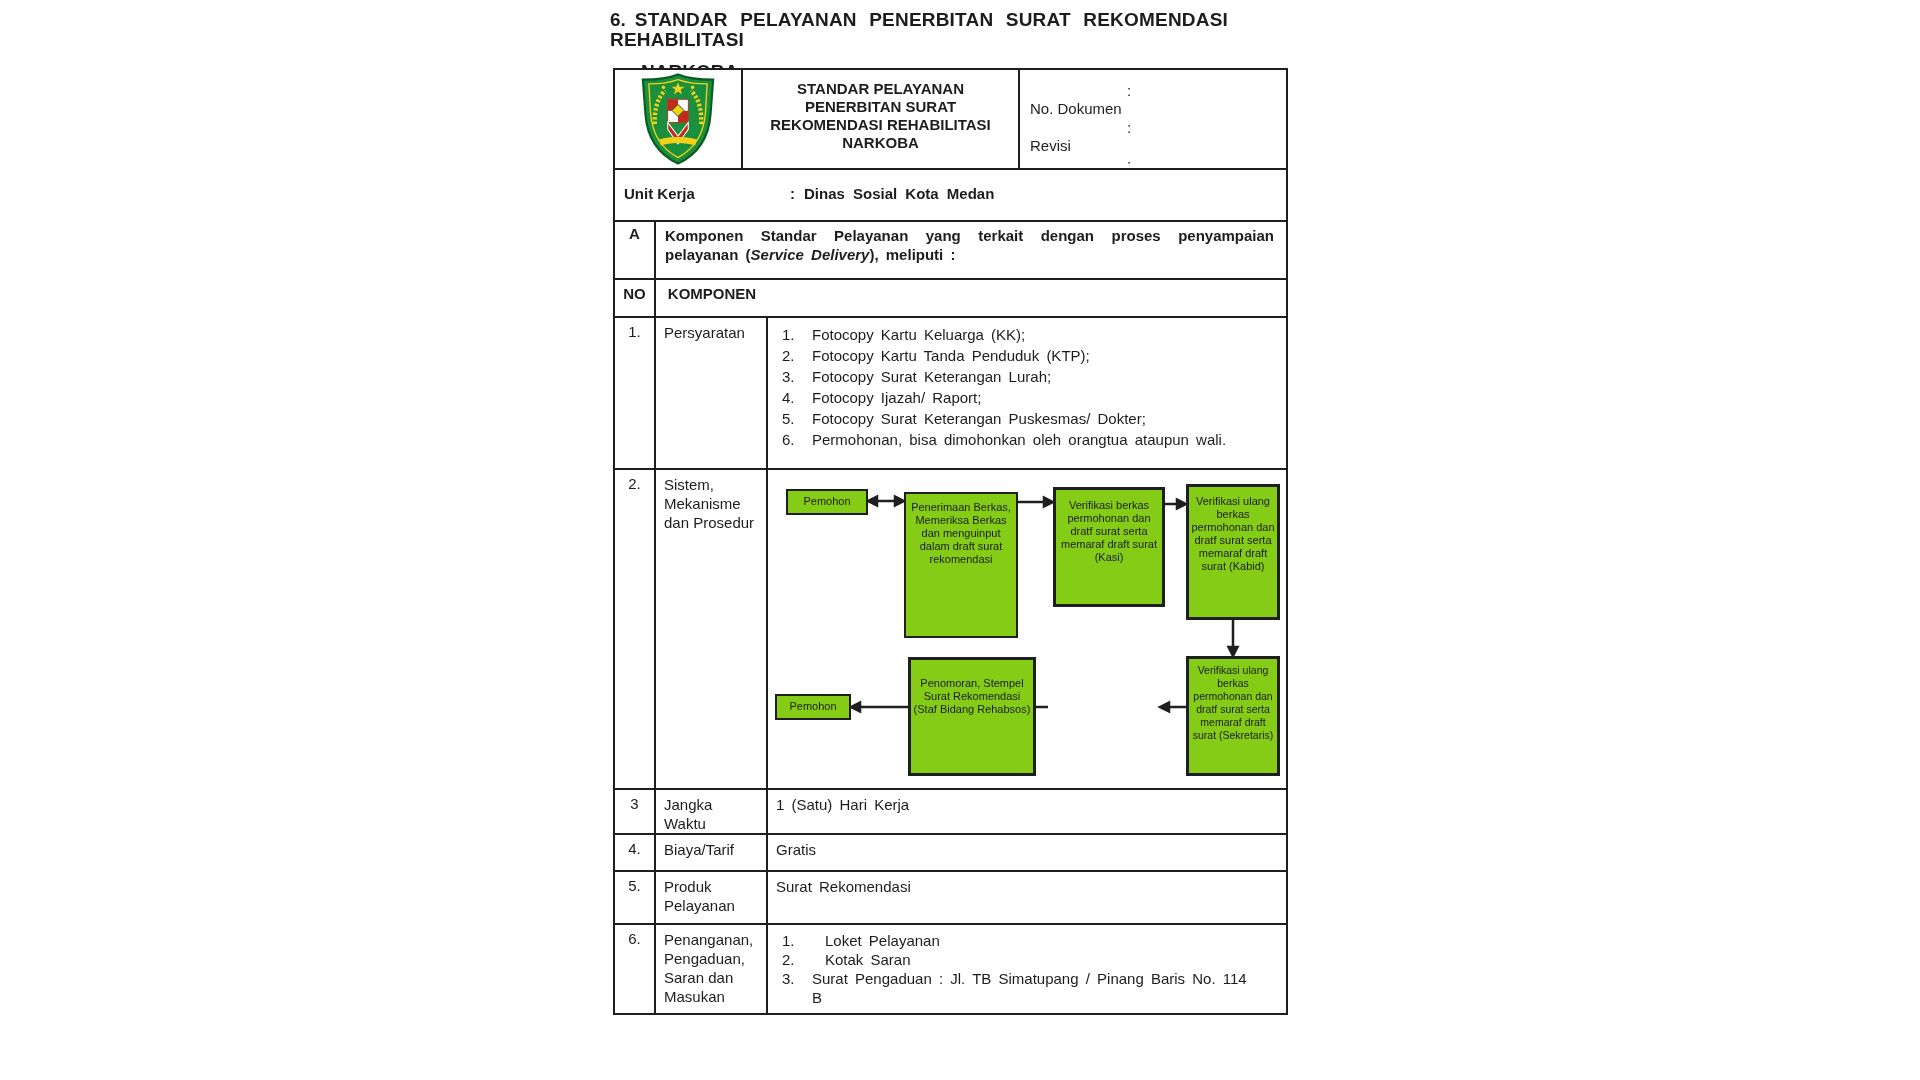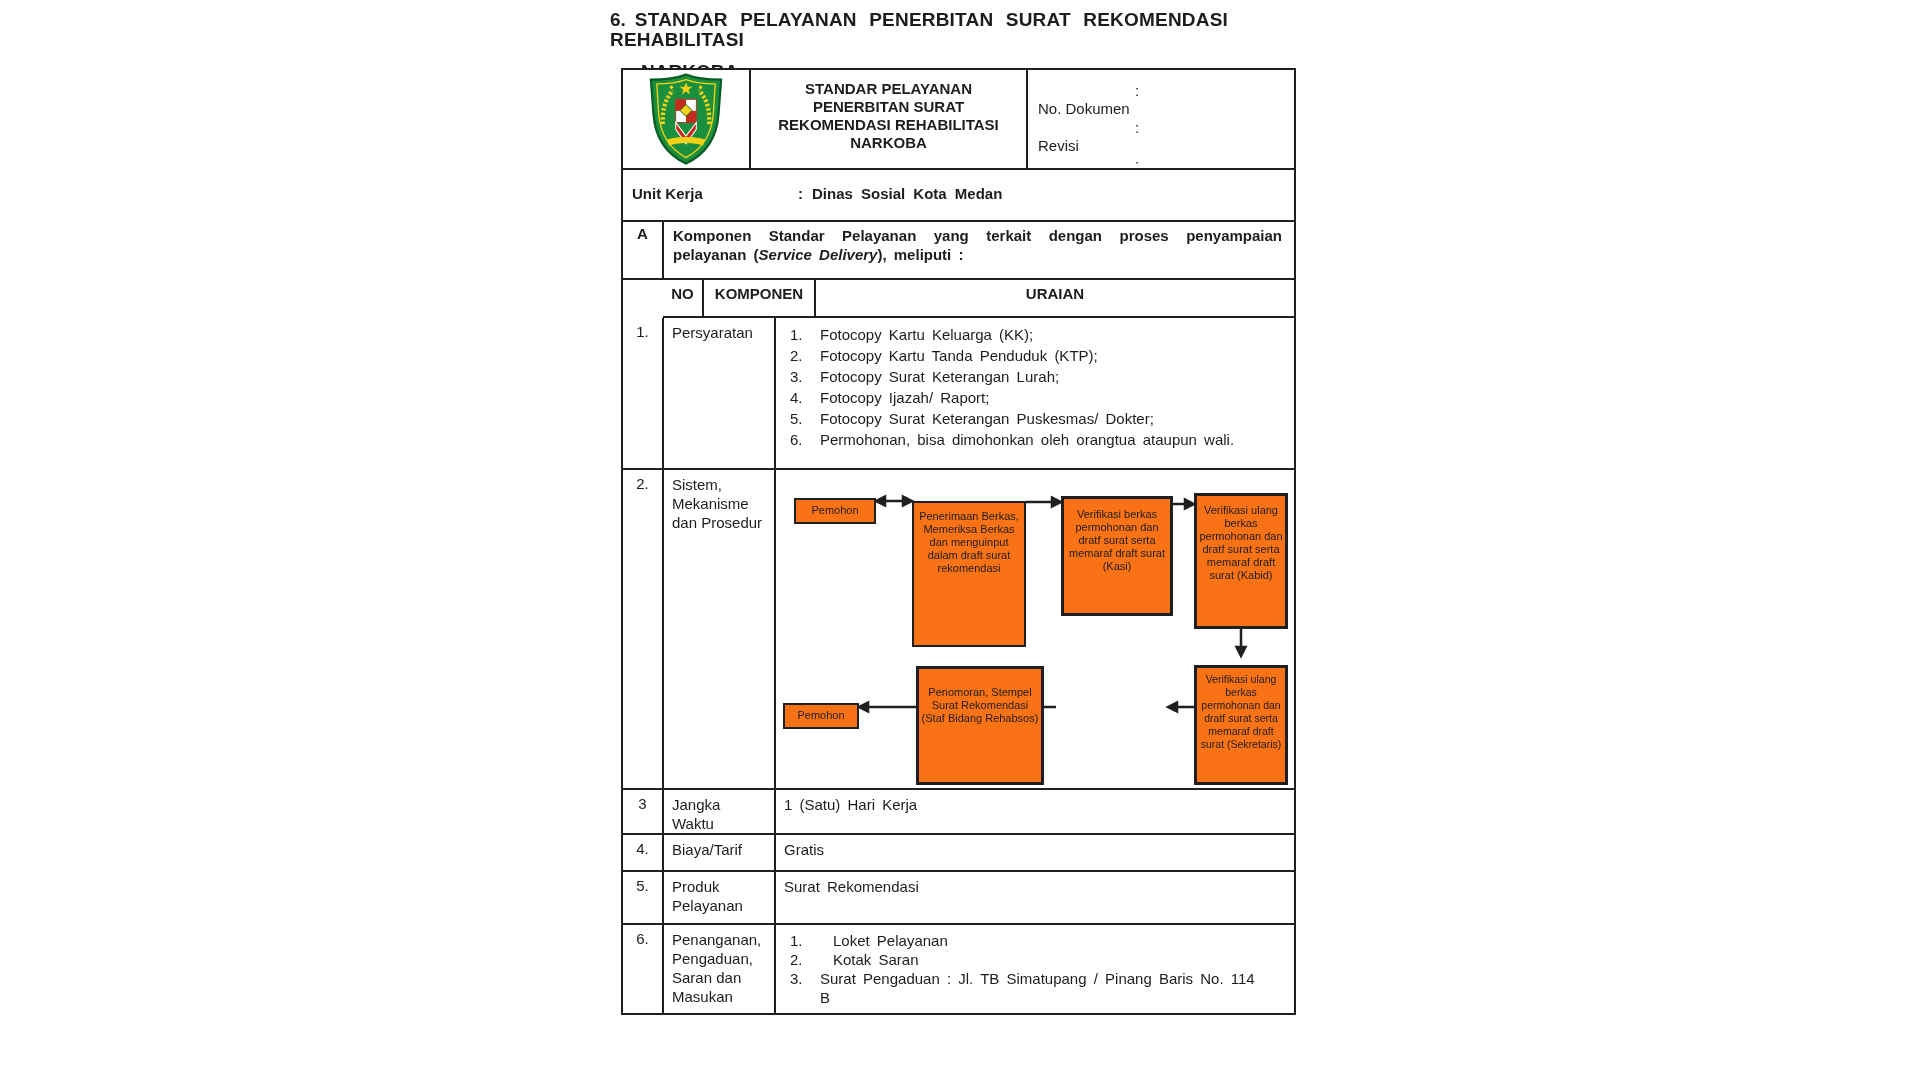--- a/index.html
+++ b/index.html
@@ -15,21 +15,21 @@
   }
   .sheet { position:absolute; left:605px; top:10px; width:676px; height:1062px; }
 
   
   .heading { font-weight:bold; font-size:19px; line-height:20px; padding-left:5px; }
   .heading .num { margin-right:9px; }
   .heading .l1 { word-spacing:7px; letter-spacing:.2px; }
   .heading .l2 { display:block; margin-left:31px;margin-top:12px; }
 
   
-  .tbl { position:absolute; left:16px; top:58px; width:675px; border:2px solid var(--line); background:#fff; }
+  .tbl { position:absolute; left:8px; top:58px; width:675px; border:2px solid var(--line); background:#fff; }
   .trow { display:flex; border-bottom:2px solid var(--line); }
   .trow:last-child { border-bottom:none; }
   .cell { border-right:2px solid var(--line); overflow:hidden; }
   .cell:last-child { border-right:none; }
 
   
   .rh { height:100px; }
   .cell.logo { width:128px; display:flex; align-items:center; justify-content:center; }
   .cell.htitle { width:277px; font-weight:bold; text-align:center; padding:10px 8px 0; line-height:18px; }
   .cell.hdoc { flex:1; padding:11px 0 0 10px; line-height:19px; }
@@ -42,21 +42,21 @@
   .uk-label { display:inline-block; width:166px; }
   .uk-sep { margin-right:9px; }
   .uk-value { word-spacing:4px; }
 
   
   .ra { height:58px; }
   .cell.ano { width:41px; text-align:center; font-weight:bold; padding-top:3px; }
   .cell.atext { flex:1; font-weight:bold; padding:4px 12px 0 9px; text-align:justify; word-spacing:3px; line-height:19px; }
 
   
-  .rch { height:38px; font-weight:bold; text-align:center;margin-left:40px; }
+  .rch { height:38px; font-weight:bold; text-align:center; }
   .ch-no { width:41px; padding-top:5px; }
   .ch-komp { width:112px; padding-top:5px; }
   .ch-ur { flex:1; padding-top:5px; }
 
   
   .cell.no { width:41px; text-align:center; padding-top:5px; }
   .cell.komp { width:112px; padding:5px 10px 0 8px; line-height:19px; }
   .cell.ur { flex:1; padding:5px 10px 0 8px; line-height:19px; word-spacing:3px; }
   .r1 { height:152px; } .r2 { height:320px; } .r3 { height:45px; }
   .r4 { height:37px; } .r5 { height:53px; } .r6 { height:88px; }
@@ -66,21 +66,21 @@
   .item .n { width:30px; flex:none; }
   .item .t { flex:1; }
   .r6 .item { line-height:19px; }
   .r6 .items { padding-right:26px; }
   .r6 .t.ind { padding-left:13px; }
 
   
   .cell.flow { flex:1; position:relative; padding:0; }
   .fc-arrows { position:absolute; left:0; top:0; }
   .fc-box { position:absolute; border:2px solid var(--line); text-align:center;
-            font-size:11px; line-height:13px; background:#f97316;margin-top:9px; }
+            font-size:11px; line-height:13px; background:#84cc16; }
   .fc-box.thick { border-width:3.5px; }
   #fb-pemohon-top   { left:18px;  top:19px;  width:82px;  height:26px; line-height:21px; }
   #fb-penerimaan    { left:136px; top:22px;  width:114px; height:146px; padding-top:7px; }
   #fb-kasi          { left:285px; top:17px;  width:112px; height:120px; padding-top:9px; }
   #fb-kabid         { left:418px; top:14px;  width:94px;  height:136px; padding-top:8px; }
   #fb-sekretaris    { left:418px; top:186px; width:94px;  height:120px; padding-top:5px; font-size:10.5px; }
   #fb-ttd           { left:280px; top:186px; width:112px; height:120px; padding-top:23px; }
   #fb-penomoran     { left:140px; top:187px; width:128px; height:119px; padding-top:17px; }
   #fb-pemohon-bot   { left:7px;   top:224px; width:76px;  height:26px; line-height:21px; }
 </style>
@@ -140,21 +140,20 @@
     <div class="trow ra">
       <div class="cell ano">A</div>
       <div class="cell atext">
         <span>Komponen Standar Pelayanan yang terkait dengan proses penyampaian pelayanan (</span><i>Service Delivery</i><span>), meliputi :</span>
       </div>
     </div>
 
     <div class="trow rch">
       <div class="cell ch-no">NO</div>
       <div class="cell ch-komp">KOMPONEN</div>
-      <div class="cell ch-ur">URAIAN</div>
     </div>
 
     <div class="trow r1">
       <div class="cell no">1.</div>
       <div class="cell komp">Persyaratan</div>
       <div class="cell ur">
         <div class="items">
           <div class="item">
               <span class="n">1.</span>
               <span class="t">Fotocopy Kartu Keluarga (KK);</span>

